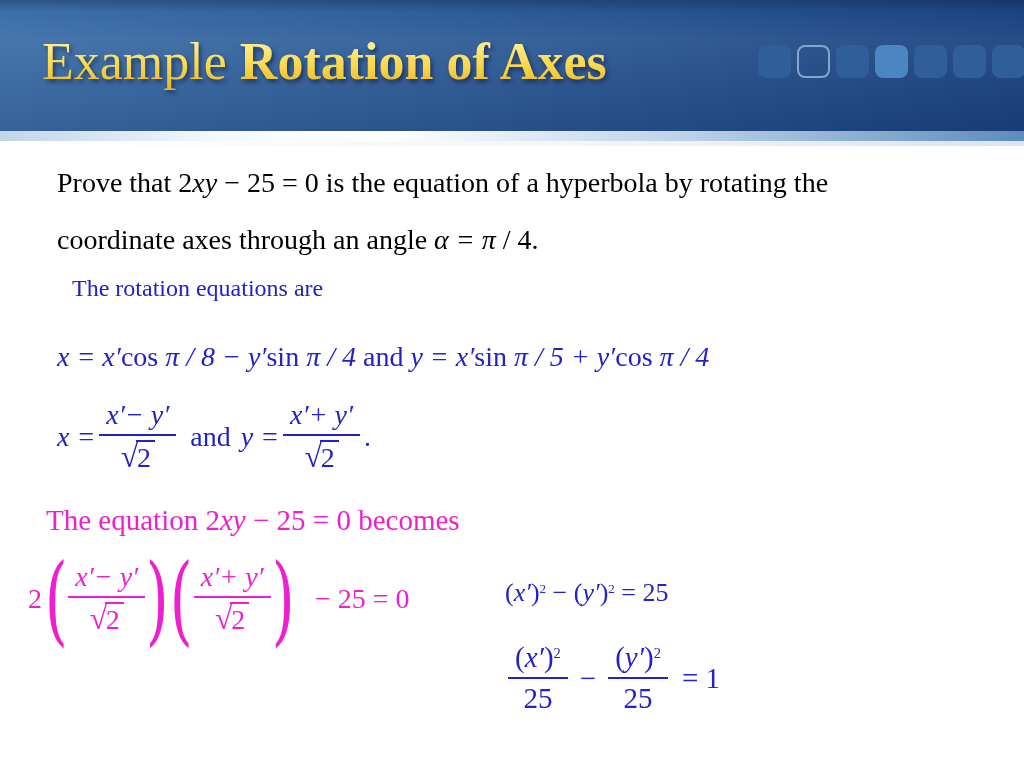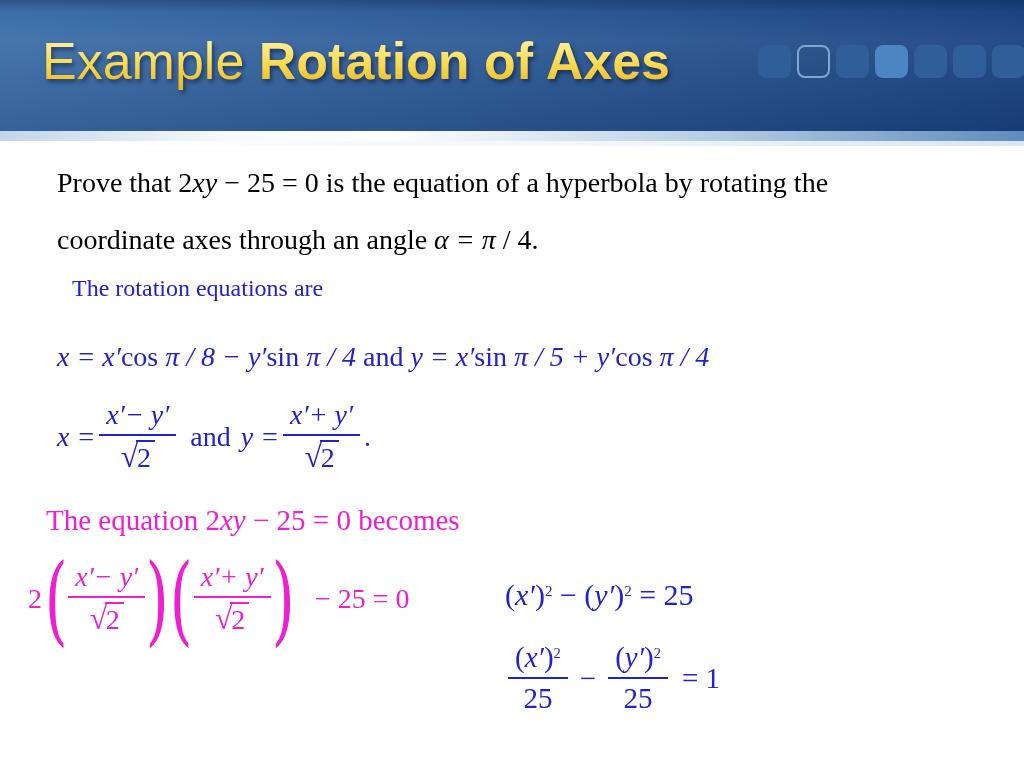--- a/index.html
+++ b/index.html
@@ -6,21 +6,21 @@
   .slide{position:relative;width:1024px;height:768px;background:#ffffff;overflow:hidden;
          font-family:"Liberation Serif","DejaVu Serif",serif;}
 
   
   .hdr{position:absolute;top:0;left:0;width:1024px;height:131px;
        background:linear-gradient(96deg,#3D6FA8 0%,#2E5C97 45%,#1B4380 100%);}
   .hdr::before{content:"";position:absolute;inset:0;pointer-events:none;
        background:linear-gradient(180deg,rgba(8,25,55,.30) 0px,rgba(8,25,55,0) 12px,
                   rgba(255,255,255,.05) 40px,rgba(0,10,40,.12) 100%);}
   .hdr-title{position:absolute;left:42px;top:33px;z-index:2;white-space:nowrap;
-       font-family:Liberation Sans, sans-serif;font-size:52px;line-height:1.1;
+       font-family:Liberation Serif, serif;font-size:52px;line-height:1.1;
        color:#F5CE3B;filter:drop-shadow(2px 3px 2px rgba(5,15,50,.55));}
   @supports (-webkit-background-clip:text){
     .hdr-title{background:linear-gradient(180deg,#FFF3A6 5%,#FAD94F 55%,#E9B825 95%);
        -webkit-background-clip:text;background-clip:text;color:transparent;}
   }
   .t-reg{font-weight:400;}
   .t-bold{font-weight:700;}
   .squares{position:absolute;left:758px;top:45px;display:flex;gap:6px;z-index:2;}
   .sq{width:33px;height:33px;border-radius:8px;box-sizing:border-box;}
   .sq-filled{background:#2F5E98;}
@@ -51,21 +51,21 @@
 
   .t-becomes{left:46px;top:503px;font-size:29px;}
 
   .t-big-eq{left:28px;top:549px;font-size:28px;height:100px;}
   .t-big-eq .coef{margin-right:2px;}
   .t-big-eq .tail{margin-left:20px;}
   .bigp{display:inline-block;font-family:"DejaVu Serif",serif;font-weight:400;
         font-size:98px;line-height:1;transform:scaleX(.6);margin:0 -7px;
         vertical-align:middle;}
 
-  .t-res1{left:505px;top:577px;font-size:30px;}
+  .t-res1{left:505px;top:577px;font-size:26px;}
   .t-res2{left:508px;top:641px;font-size:29px;}
   .t-res2 .minus{margin:0 12px;}
   .t-res2 .eqend{margin-left:14px;}
 
   
   .frac{display:inline-block;text-align:center;vertical-align:middle;}
   .frac .num{display:block;padding:0 7px 3px;text-align:right;}
   .frac .den{display:block;border-top:2px solid currentColor;padding:3px 7px 0;}
   .rad{white-space:nowrap;}
   .rad-s{font-size:1.12em;}

